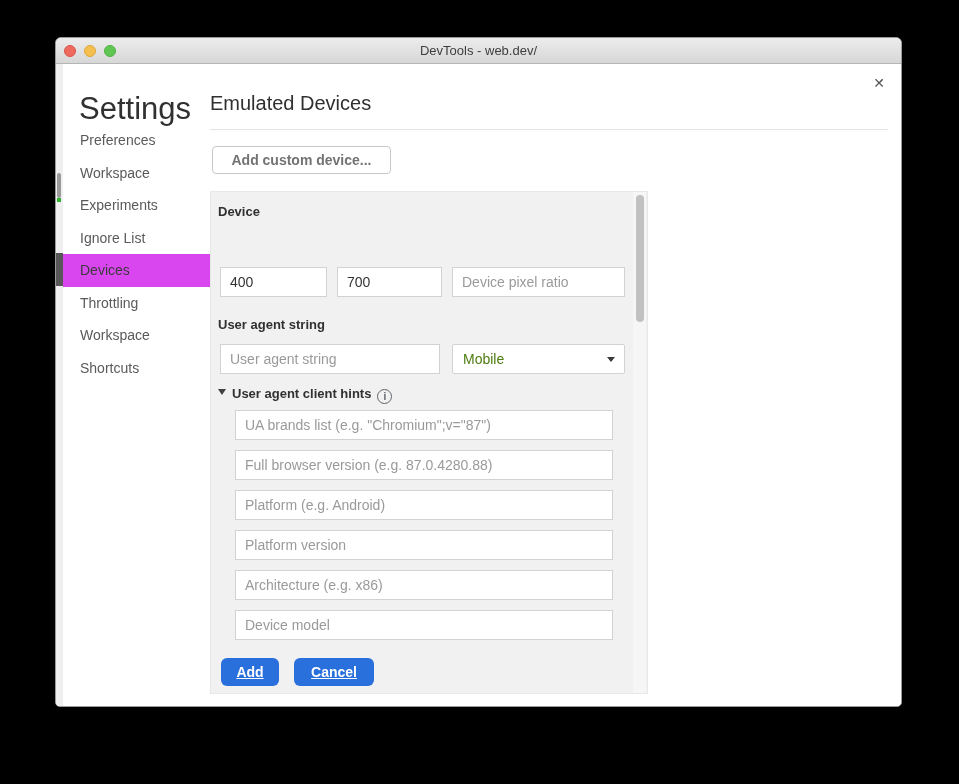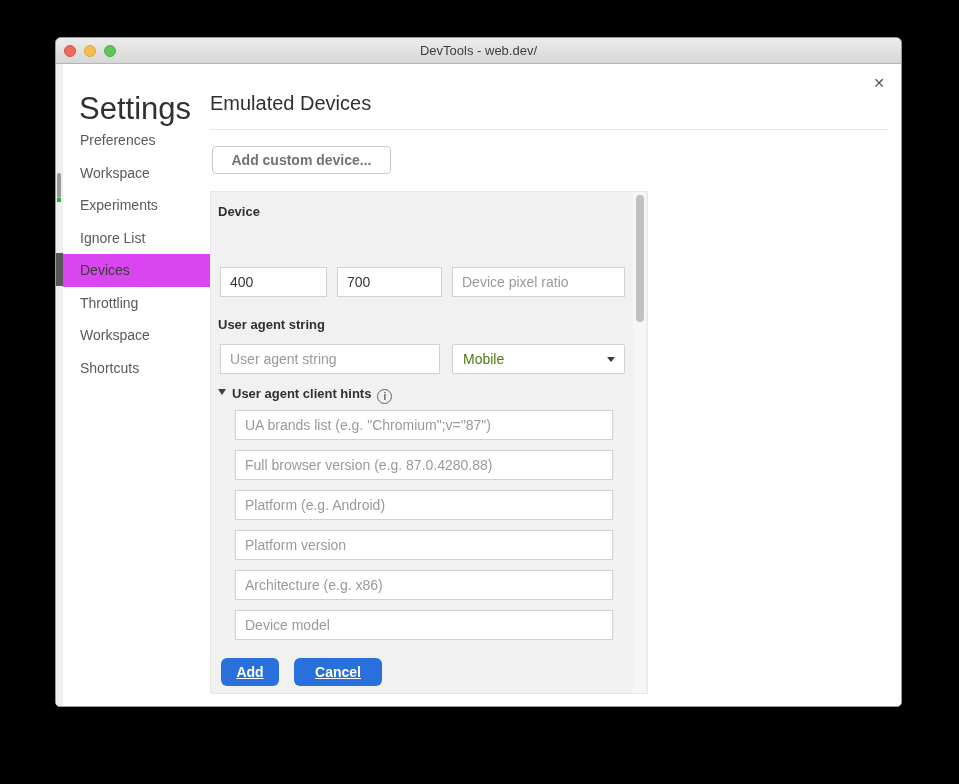--- a/index.html
+++ b/index.html
@@ -92,21 +92,21 @@
 
   .hint-input { left: 24px; width: 378px; }
 
   .btn {
     position: absolute; top: 466px; height: 28px; border: none; border-radius: 6px;
     background: #2a70dd; color: #fff; font-size: 14px; font-weight: bold; cursor: pointer;
     font-family: "Liberation Sans", sans-serif;
     text-decoration: underline;
   }
   .btn-add { left: 10px; width: 58px; }
-  .btn-cancel { left: 83px; width: 88px; }
+  .btn-cancel { left: 83px; width: 80px; }
 
   .vscroll-track { position: absolute; right: 1px; top: 0; width: 13px; height: 501px; background: #f6f6f6; }
   .vscroll-thumb { position: absolute; right: 2px; top: 3px; width: 8px; height: 127px; background: #c1c1c1; border-radius: 4px; }
 </style>
 </head>
 <body>
 
 <div class="stage">
   <div class="window">
 

